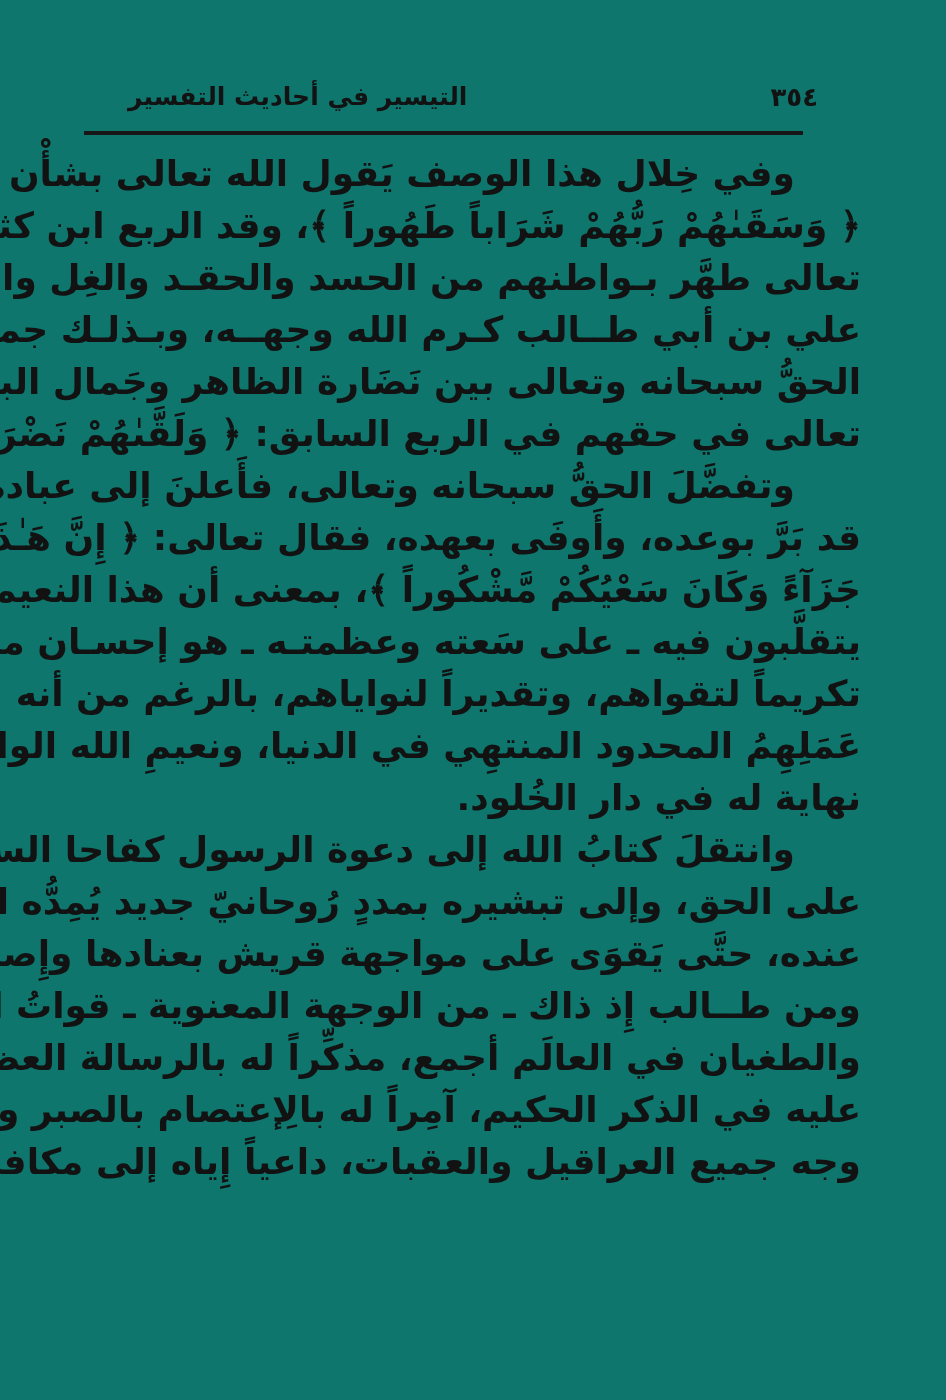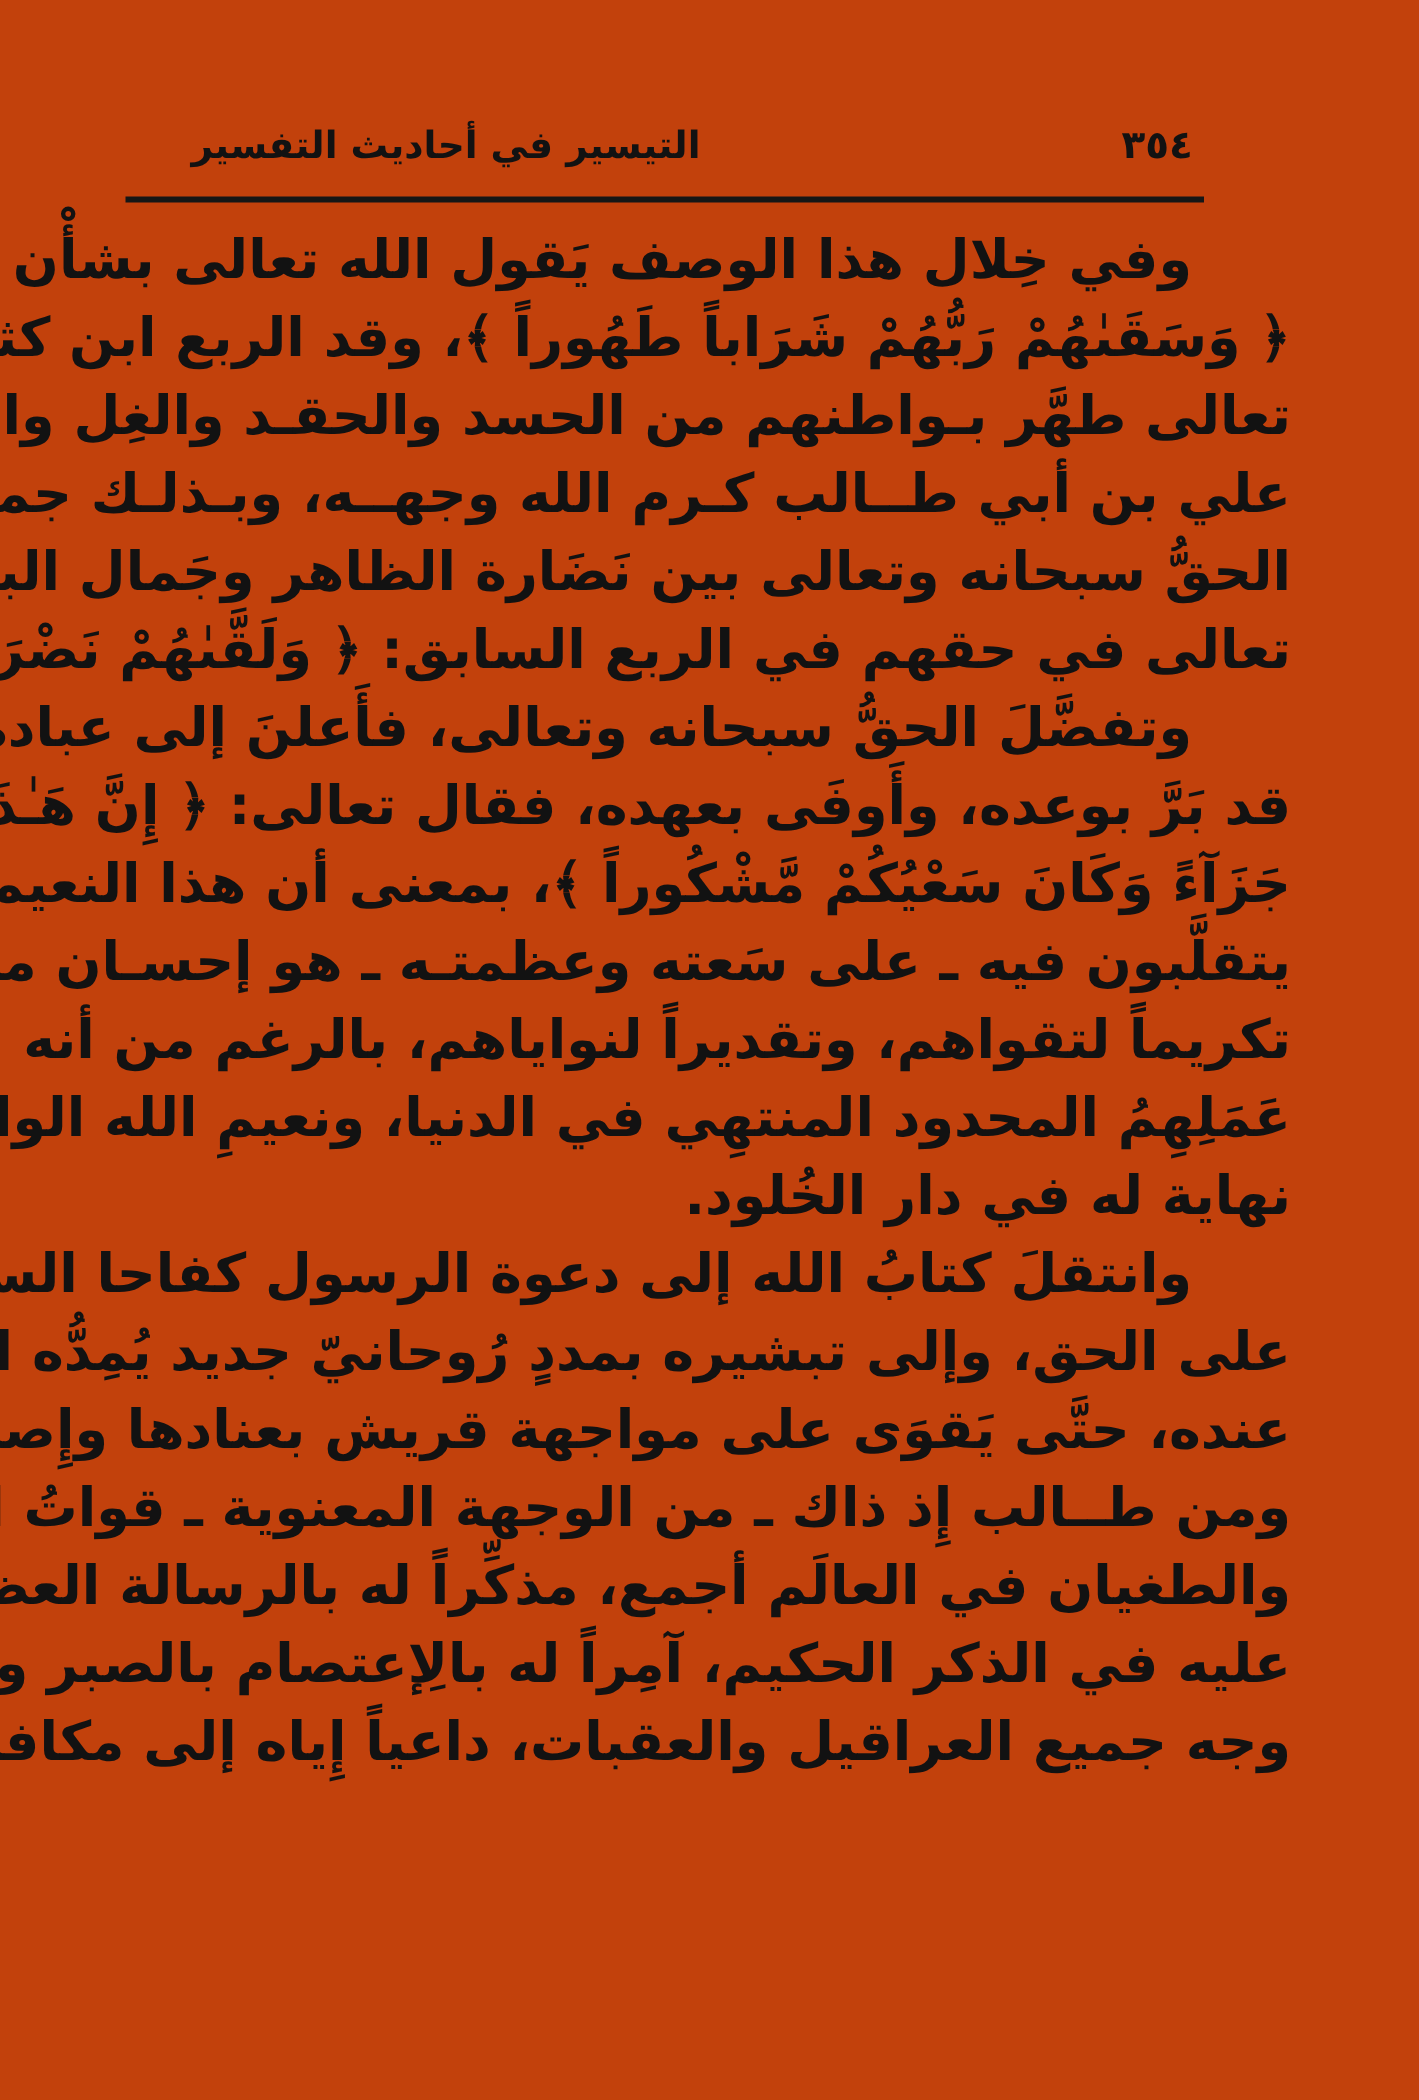--- a/index.html
+++ b/index.html
@@ -1,35 +1,35 @@
 <!DOCTYPE html>
 <html lang="ar" dir="rtl"><head>
 <meta charset="utf-8">
 <style>
   html,body{margin:0;padding:0;background:#ffffff;}
   .page{
     position:relative;
     width:946px;height:1400px;
-    background:#c2410c;
+    background:#0f766e;
     font-family:"DejaVu Sans",sans-serif;
     color:#121212;
     direction:rtl;
     overflow:hidden;
   }
   .book-title{
     position:absolute;
     top:82px;left:128px;
     font-size:25px;font-weight:700;
     letter-spacing:0;
     white-space:nowrap;
   }
   .page-number{
     position:absolute;
     top:82px;left:748px;
-    width:70px;text-align:left;
+    width:70px;text-align:right;
     font-size:26px;font-weight:700;
   }
   .header-rule{
     position:absolute;
     top:131px;left:84px;
     width:719px;height:4px;
     background:#161616;
   }
   .body-text{
     position:absolute;

